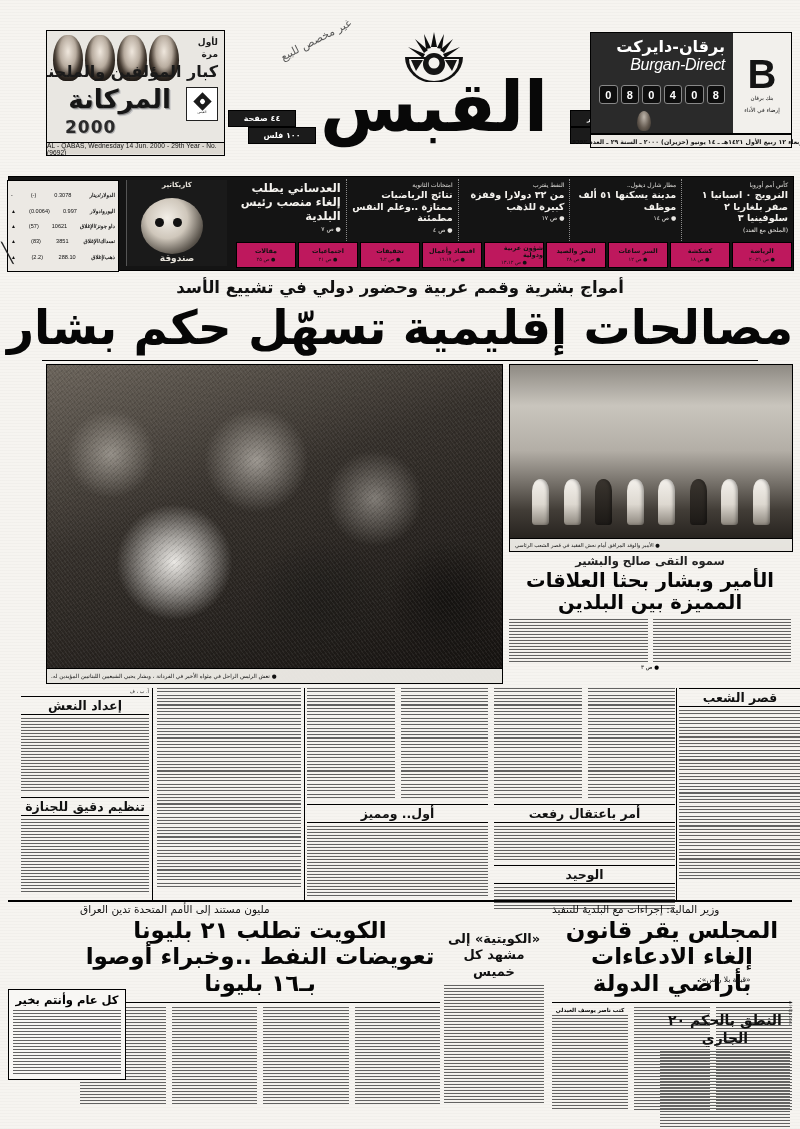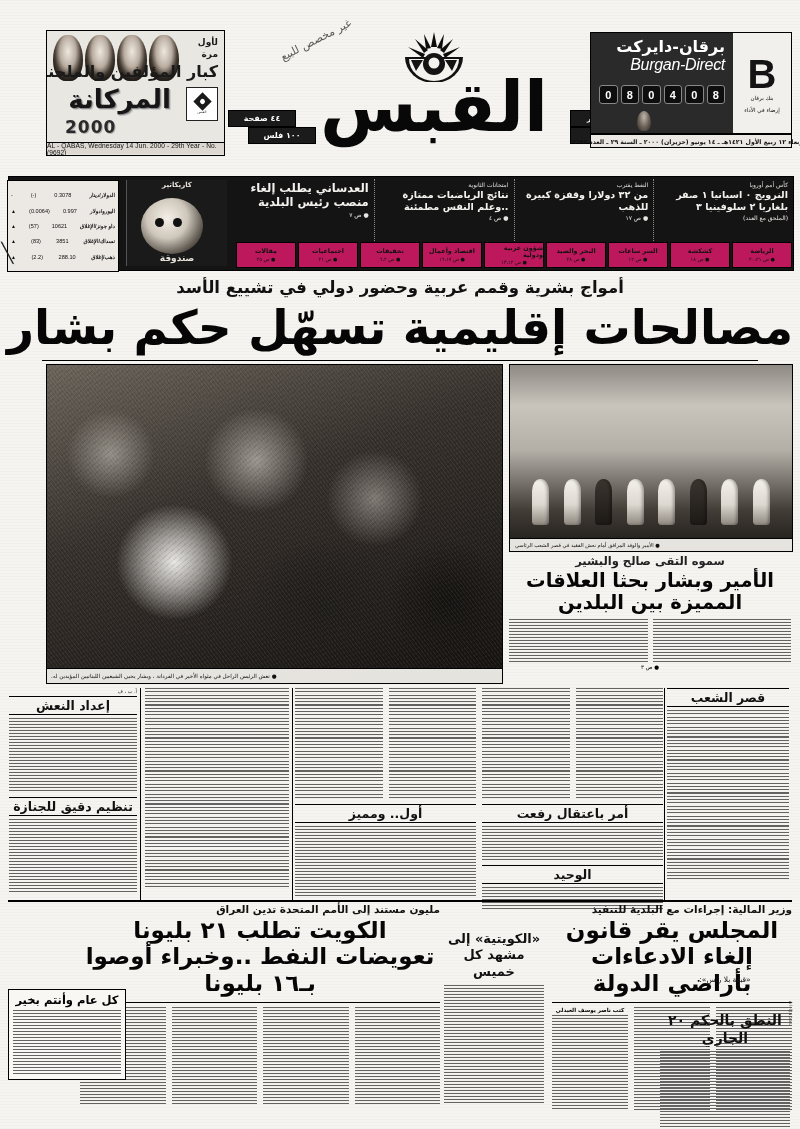--- a/index.html
+++ b/index.html
@@ -292,34 +292,34 @@
   }
   #side-article .hl{
     font-size:19.5px;font-weight:bold;text-align:center;line-height:1.12;
     letter-spacing:-.6px;margin-top:2px;color:#060606;
   }
   #side-article .cols{display:flex;gap:5px;margin-top:5px;height:44px;}
   #side-article .cols > div{flex:1;}
   #side-article .pgref{font-size:5.5px;text-align:center;margin-top:1px;}
 
   
-  #lowergrid{position:absolute;left:5px;top:688px;width:784px;height:212px;}
+  #lowergrid{position:absolute;left:17px;top:688px;width:784px;height:212px;}
   .gcol{position:absolute;top:0;bottom:0;}
   .vline{position:absolute;top:0;bottom:0;width:1px;background:#000;}
   .subhead{
     font-size:12.5px;font-weight:bold;text-align:center;letter-spacing:2px;
     border-top:1px solid #000;border-bottom:1px solid #000;padding:1px 0;margin-bottom:3px;color:#111;
   }
   .tinycap{font-size:5px;color:#222;margin-bottom:2px;}
 
   
   #bottomband{position:absolute;left:8px;top:903px;width:784px;height:220px;}
   #bb-div{position:absolute;left:0;right:0;top:-3px;height:2px;background:#000;}
   .bcol{position:absolute;top:0;}
-  .bkick{font-size:10.5px;text-align:right;letter-spacing:1.5px;color:#111;font-weight:bold;}
+  .bkick{font-size:10.5px;text-align:left;letter-spacing:1.5px;color:#111;font-weight:normal;}
   .bhead{
     font-size:23px;font-weight:bold;text-align:center;line-height:1.15;
     letter-spacing:-.6px;color:#060606;
   }
   .boxhead{
     font-size:13px;font-weight:bold;text-align:center;line-height:1.25;color:#111;margin-top:28px;
   }
   .quote{font-size:7.5px;text-align:center;color:#111;margin-bottom:1px;}
   .minibox{border:1px solid #000;padding:3px 4px;background:#f8f7f4;}
   .minibox .mh{font-size:11.5px;font-weight:bold;text-align:center;margin-bottom:3px;}
@@ -451,20 +451,25 @@
         <div class="label">صندوقة</div>
       </div>
 
       <div id="ticker-cells">
         <div class="tcell">
           <div class="kick">كأس أمم أوروبا</div>
           <div class="hl">النرويج ٠ اسبانيا ١ صفر بلغاريا ٢ سلوفينيا ٣</div>
           <div class="pg">(الملحق مع العدد)</div>
         </div>
         <div class="tcell">
+          <div class="kick">مطار شارل ديغول..</div>
+          <div class="hl">مدينة يسكنها ٥١ ألف موظف</div>
+          <div class="pg">● ص ١٤</div>
+        </div>
+        <div class="tcell">
           <div class="kick">النفط يقترب</div>
           <div class="hl">من ٣٢ دولارا وقفزة كبيرة للذهب</div>
           <div class="pg">● ص ١٧</div>
         </div>
         <div class="tcell">
           <div class="kick">امتحانات الثانوية</div>
           <div class="hl">نتائج الرياضيات ممتازة ..وعلم النفس مطمئنة</div>
           <div class="pg">● ص ٤</div>
         </div>
         <div class="tcell">

